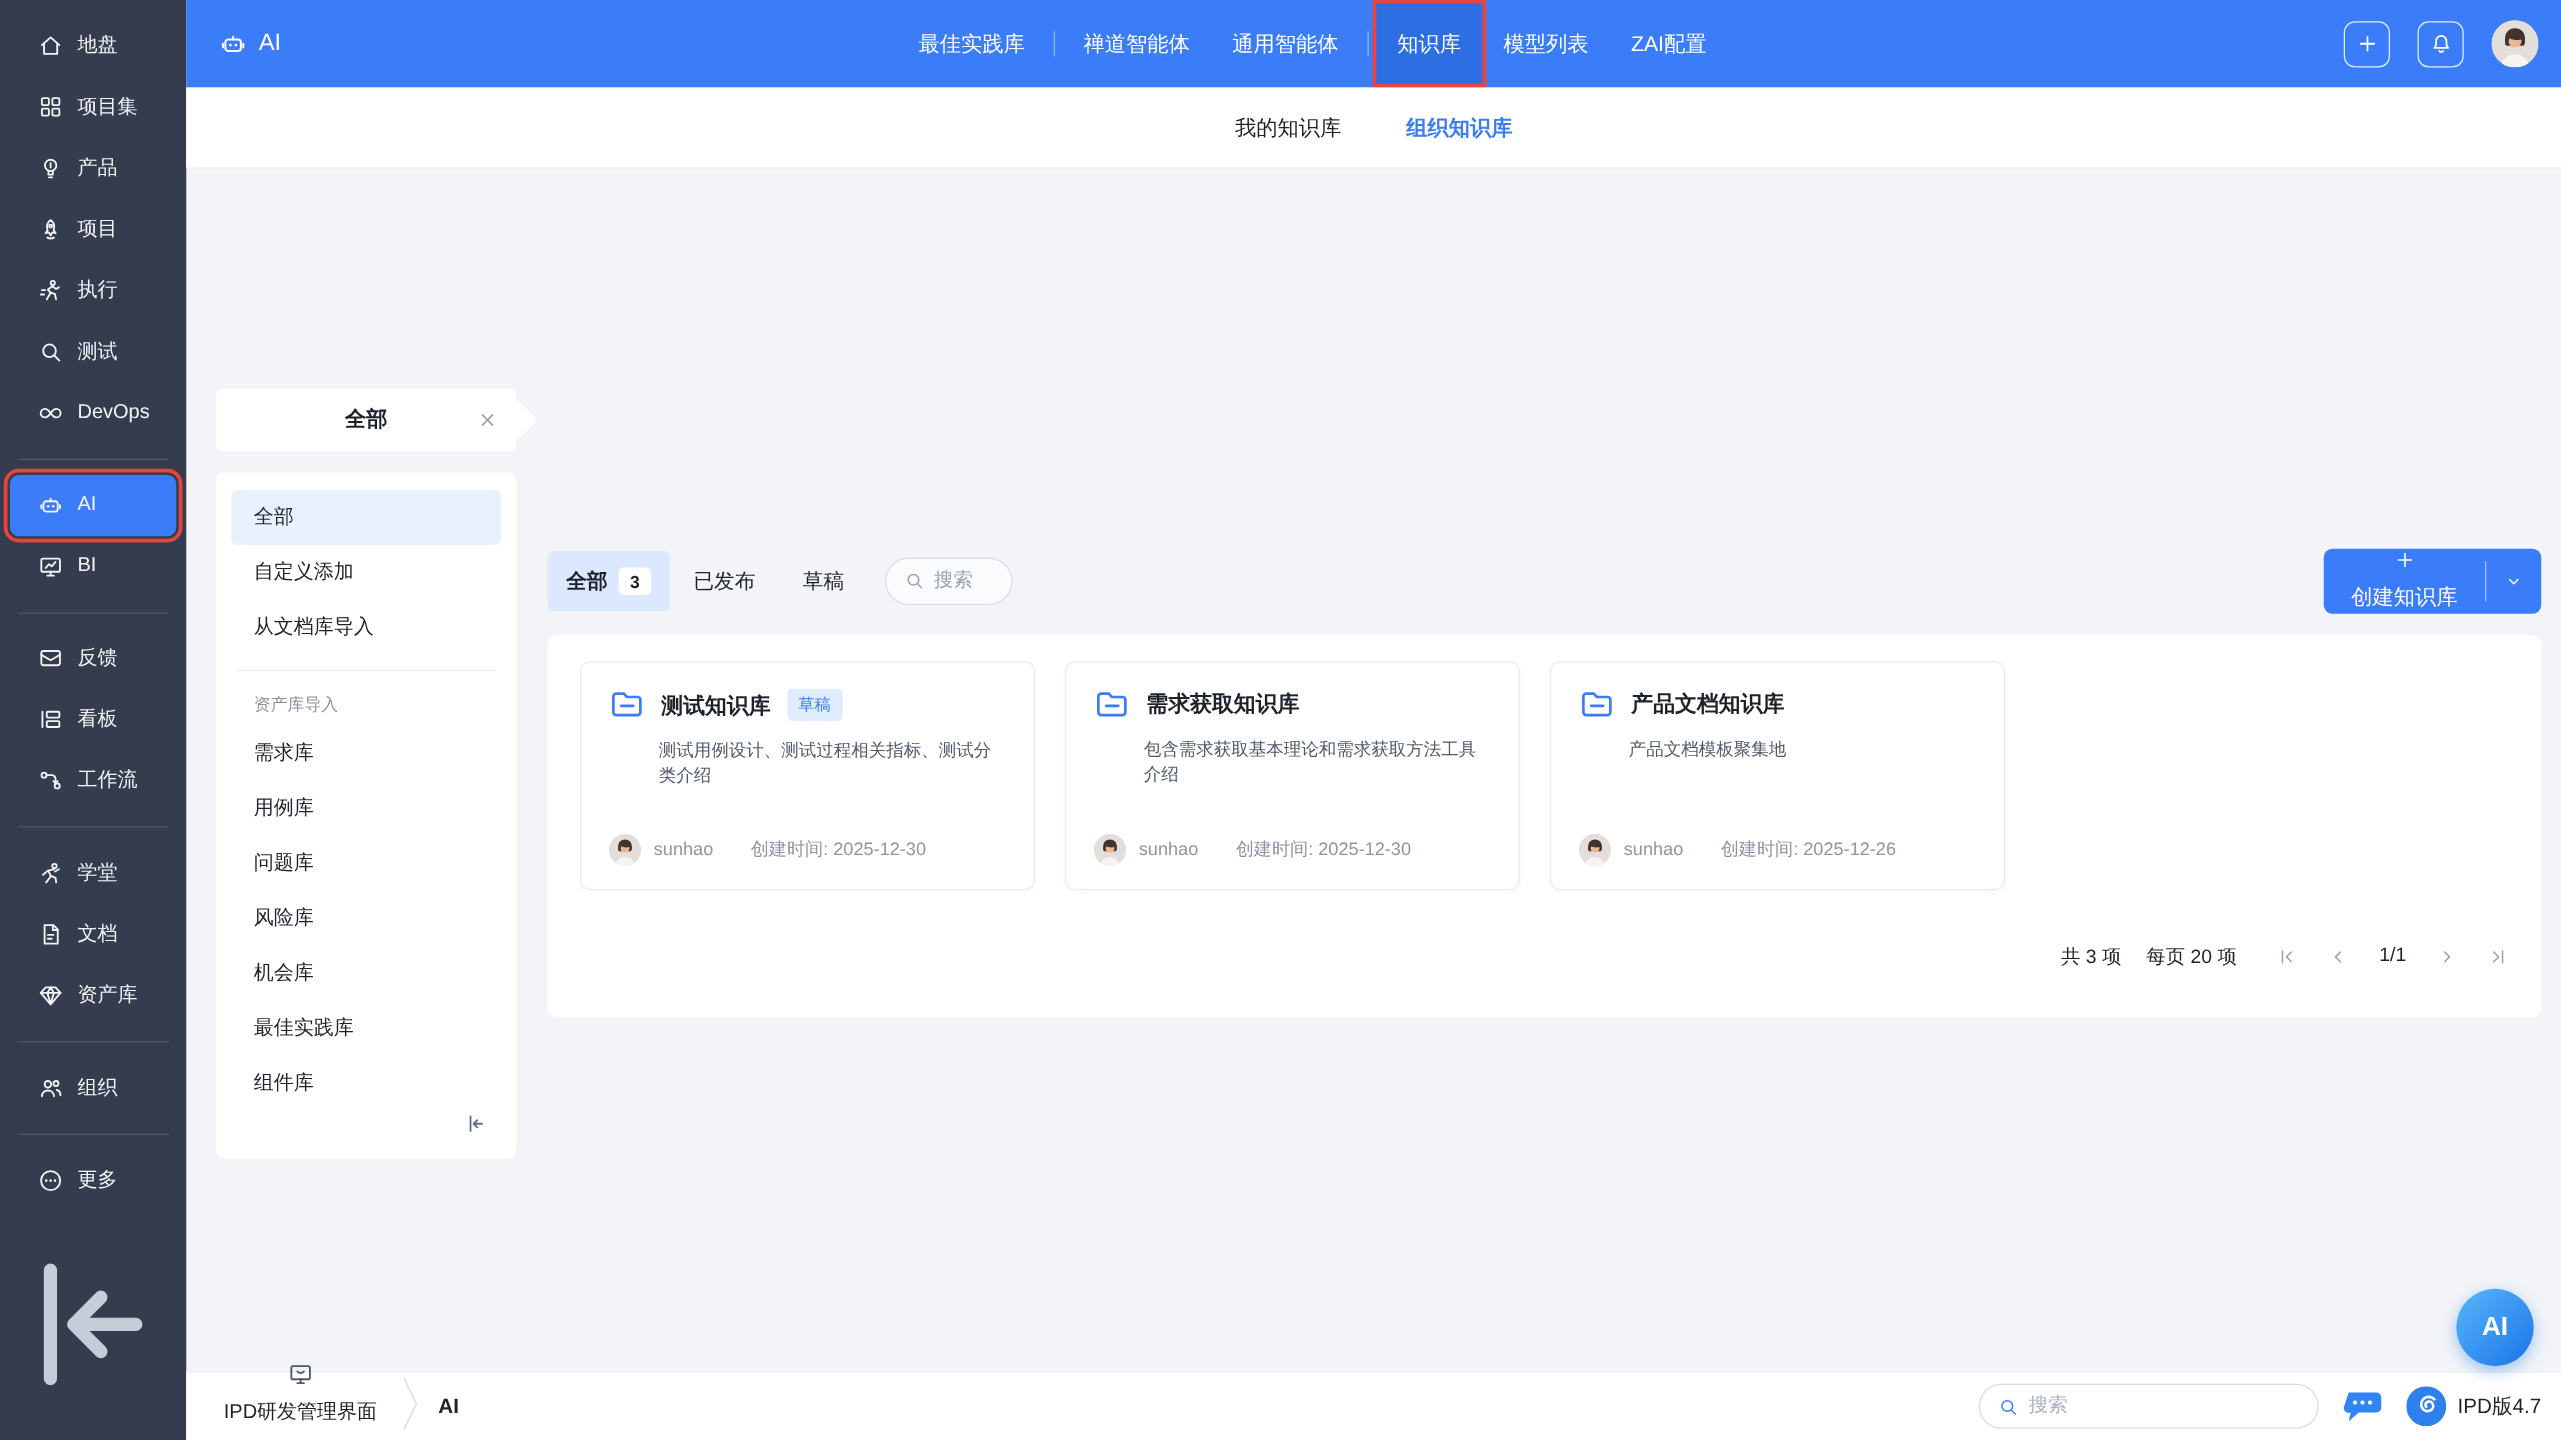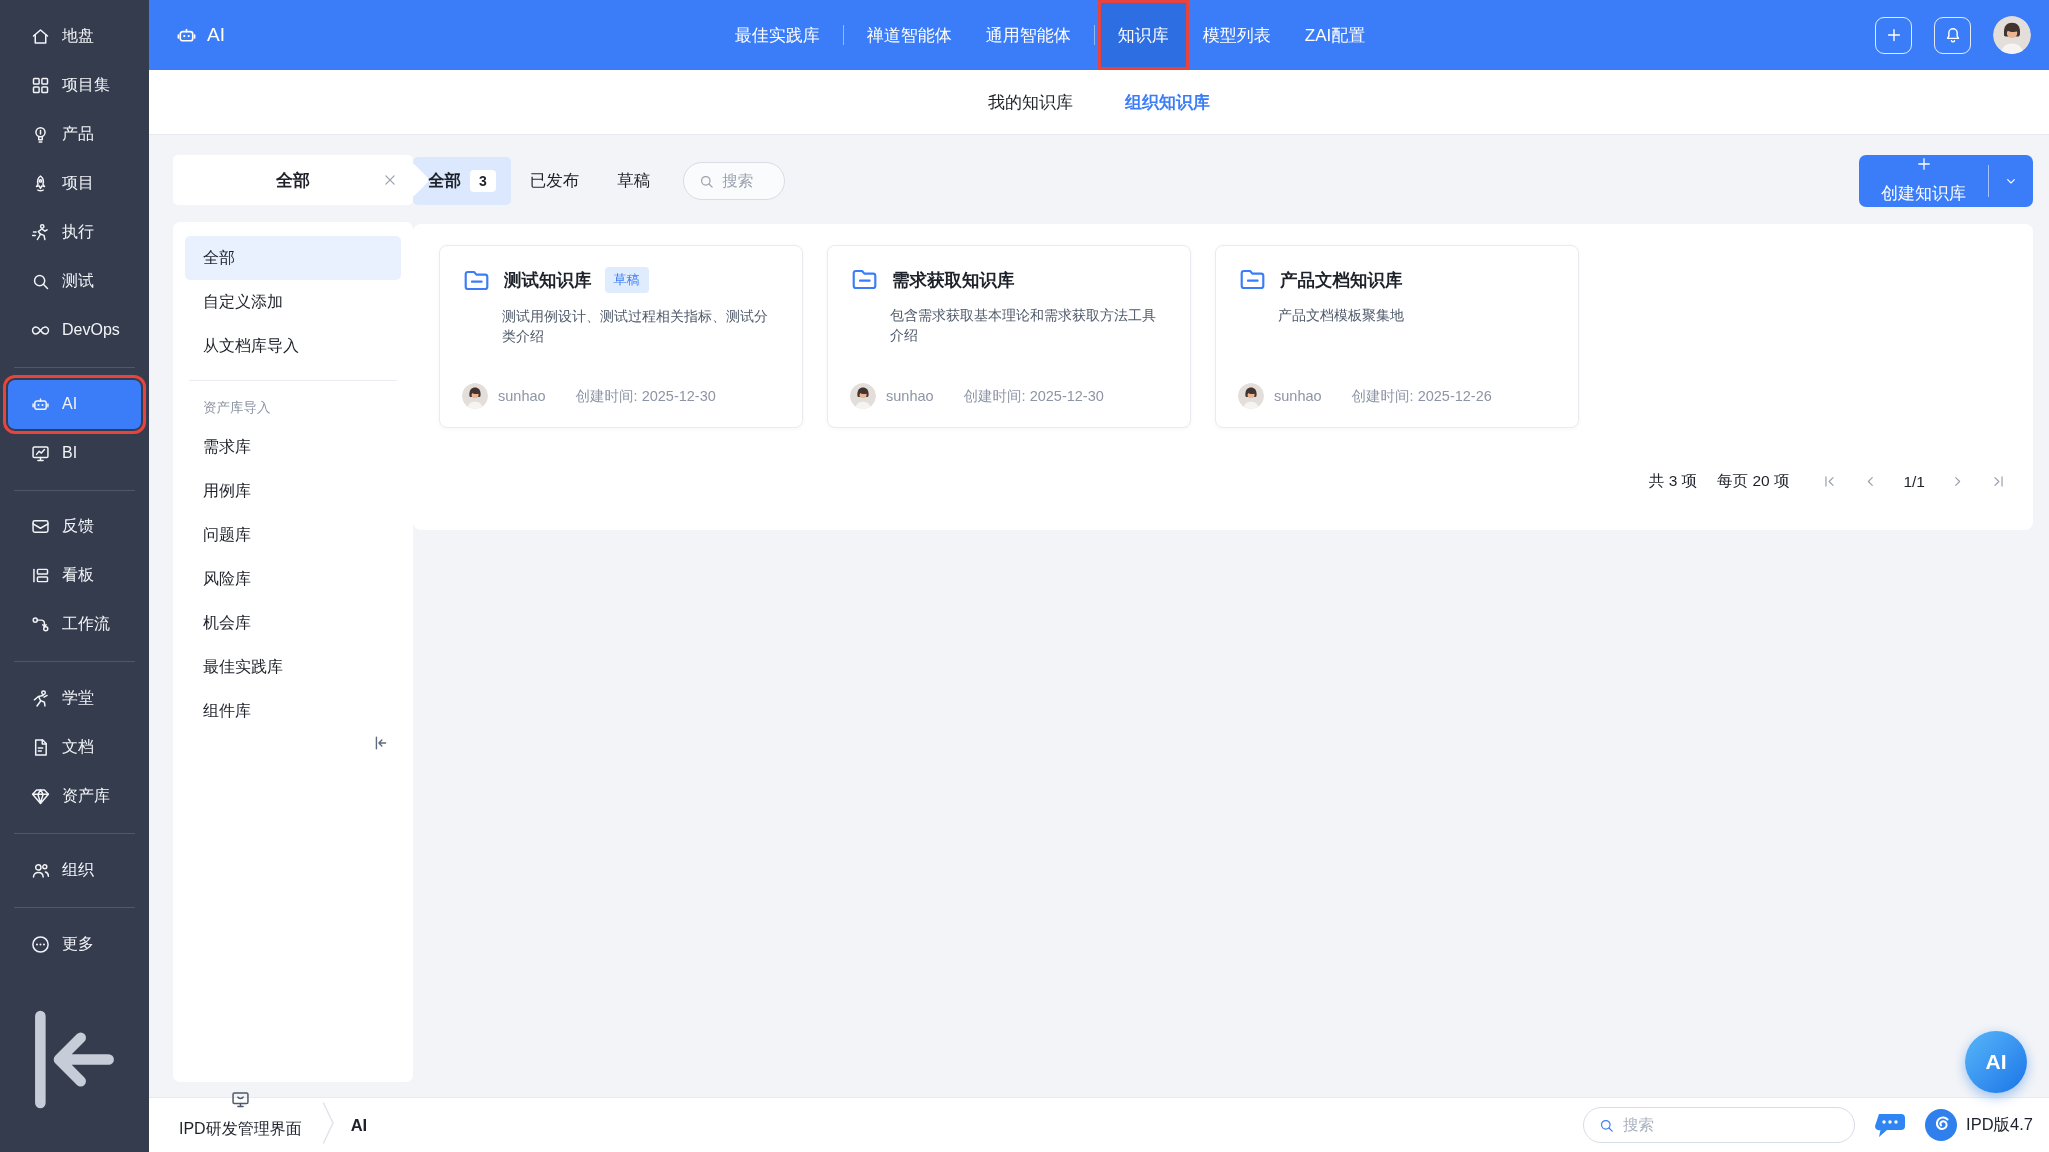--- a/index.html
+++ b/index.html
@@ -36,21 +36,21 @@
   .tb-btn .icn { width:20px; height:20px; }
   .avatar { width:38px; height:38px; border-radius:50%; overflow:hidden; flex-shrink:0; cursor:pointer; }
   .avatar svg { width:100%; height:100%; display:block; }
 
   
   .subtabs { height:65px; background:#fff; border-bottom:1px solid #e9ebf0; display:flex; align-items:center; justify-content:center; gap:52px; flex-shrink:0; }
   .subtab { font-size:17px; color:#1d2129; cursor:pointer; }
   .subtab.active { color:#3b7df8; font-weight:bold; }
 
   
-  .content { flex:1; display:flex; padding:20px 16px 0 24px; min-height:0; }
+  .content { flex:1; display:flex; gap:25px; padding:20px 16px 0 24px; min-height:0;align-items:center; }
   .left-col { width:240px; display:flex; flex-direction:column; flex-shrink:0; }
   .filter-tag { position:relative; height:50px; background:#fff; border-radius:5px; display:flex; align-items:center; justify-content:center; font-size:17px; font-weight:bold; color:#1d2129; flex-shrink:0; }
   .filter-tag::after { content:""; position:absolute; right:-12px; top:50%; width:25px; height:25px; background:#fff; transform:translateY(-50%) rotate(45deg); border-radius:4px; }
   .filter-tag .close { position:absolute; right:14px; top:50%; transform:translateY(-50%); width:18px; height:18px; color:#9aa1ad; cursor:pointer; z-index:1; }
 
   .left-list { margin-top:17px; margin-bottom:15px; background:#fff; border-radius:7px; flex:1; display:flex; flex-direction:column; padding:14px 12px 10px; }
   .ll-item { height:44px; display:flex; align-items:center; padding-left:18px; font-size:16px; color:#1d2129; border-radius:5px; cursor:pointer; }
   .ll-item.active { background:#e9f1fe; }
   .ll-div { height:1px; background:#e9ebf0; margin:12px 4px; }
   .ll-section { font-size:13.5px; color:#8a93a3; padding:6px 0 8px 18px; }

